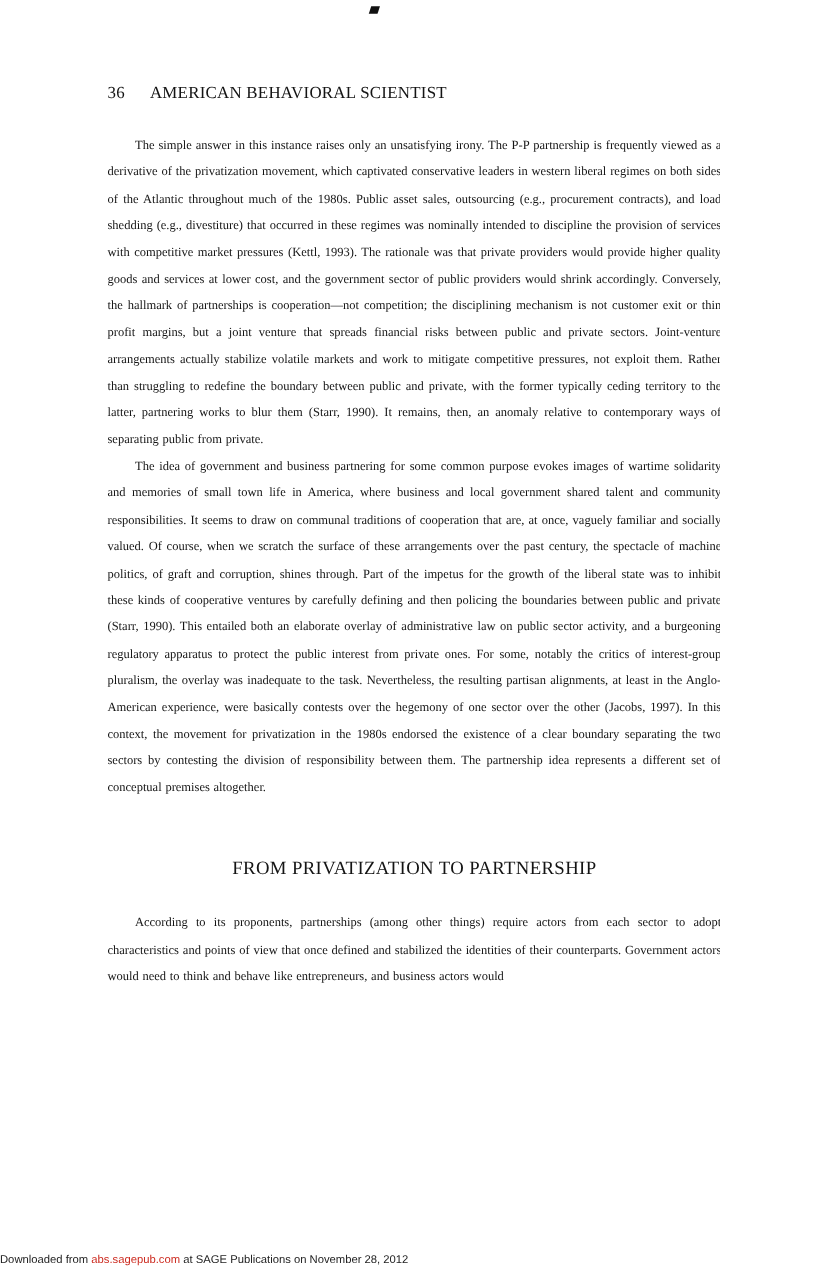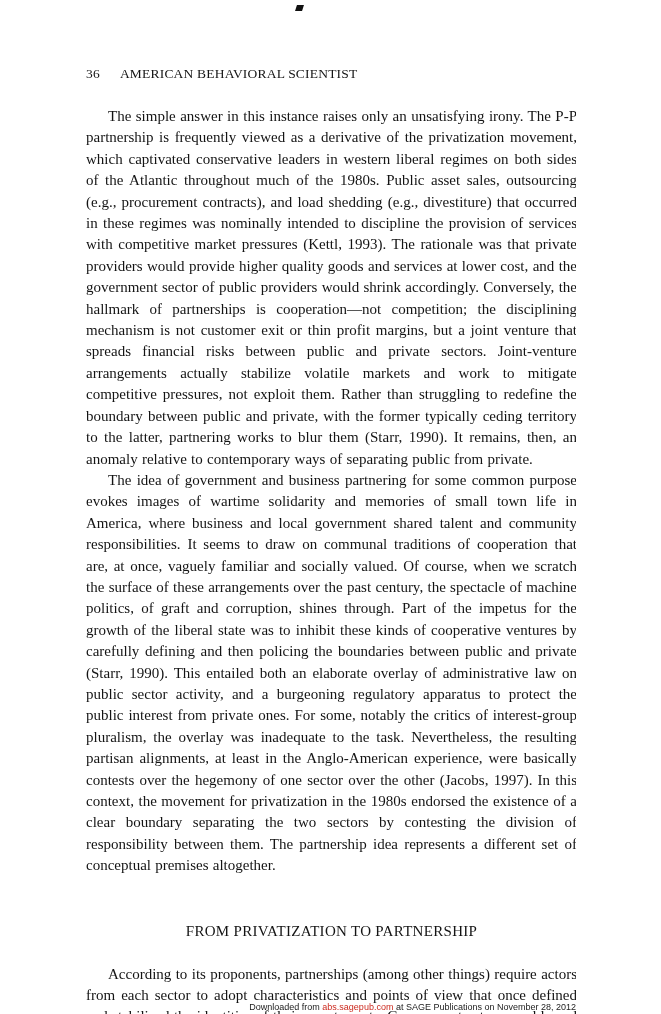--- a/index.html
+++ b/index.html
@@ -36,39 +36,39 @@
     letter-spacing: 0.2px;
     margin-bottom: 24px;
     white-space: nowrap;
   }
   .running-head .page-num {
     display: inline-block;
     margin-right: 20px;
   }
   p.body-para {
     margin: 0;
-    font-size: 15px;
+    font-size: 10px;
     line-height: 21.4px;
     text-align: justify;
     text-indent: 22px;
     word-spacing: 0.5px;
   }
   h2.section-heading {
     margin: 46px 0 24px 0;
     font-size: 15px;
     font-weight: normal;
     text-align: center;
     letter-spacing: 0.3px;
   }
   .footer {
     position: absolute;
     left: 0;
     right: 0;
     bottom: 2px;
-    text-align: right;
+    text-align: left;
     font-family: "Liberation Sans", sans-serif;
     font-size: 9px;
     color: #222222;
   }
   .footer a {
     color: #cc2a1f;
     text-decoration: none;
   }
 </style>
 </head>

